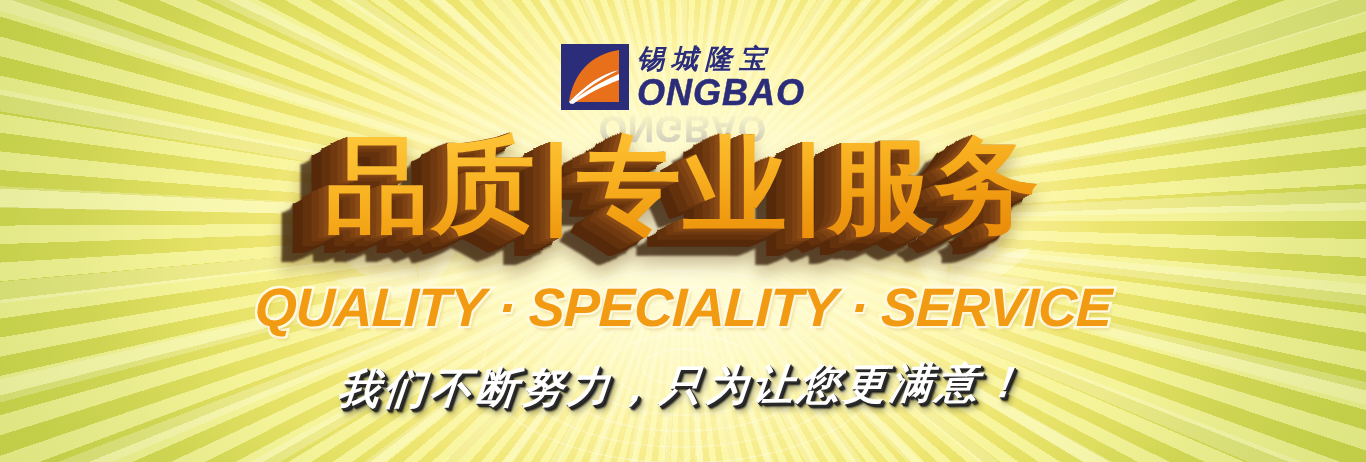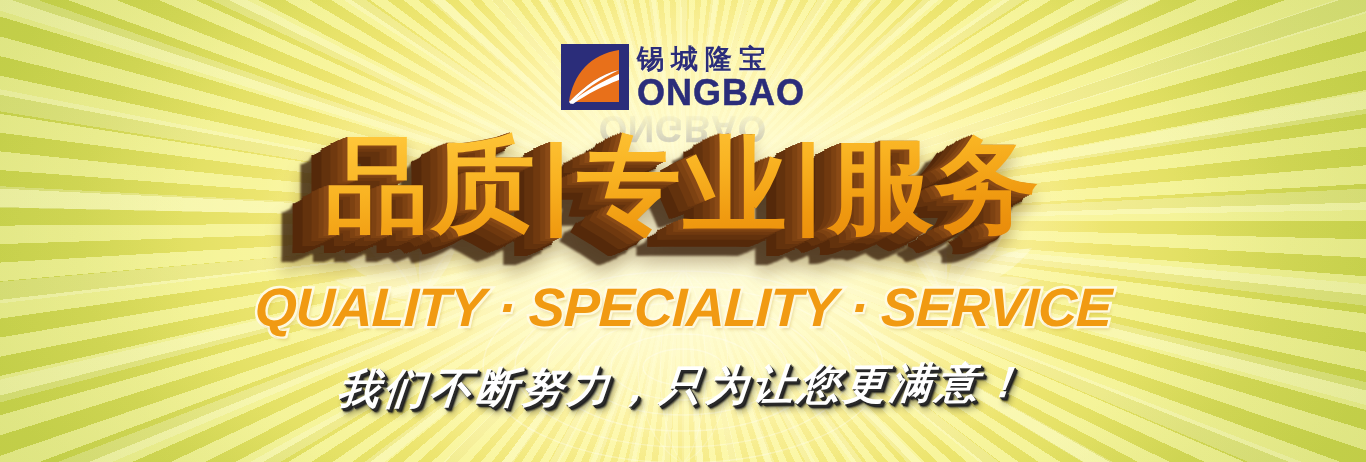--- a/index.html
+++ b/index.html
@@ -67,21 +67,21 @@
   .leaf{position:absolute;top:128px;width:230px;height:190px;opacity:.55;}
   .leaf svg{width:100%;height:100%;display:block;}
   .leaf-left{left:268px;}
   .leaf-right{right:268px;transform:scaleX(-1);}
 
   
   .logo-block{
     position:absolute;left:0;right:0;top:44px;
     display:flex;justify-content:center;align-items:flex-start;
   }
-  .logo{display:flex;align-items:stretch;gap:8px;}
+  .logo{display:flex;align-items:stretch;gap:8px;font-style:italic;}
   .logo-mark{
     width:68px;height:66px;flex:0 0 auto;
     position:relative;
   }
   .logo-mark svg{display:block;width:100%;height:100%;}
   .logo-words{
     display:flex;flex-direction:column;justify-content:space-between;
     padding-top:1px;
   }
   .logo-cn{

